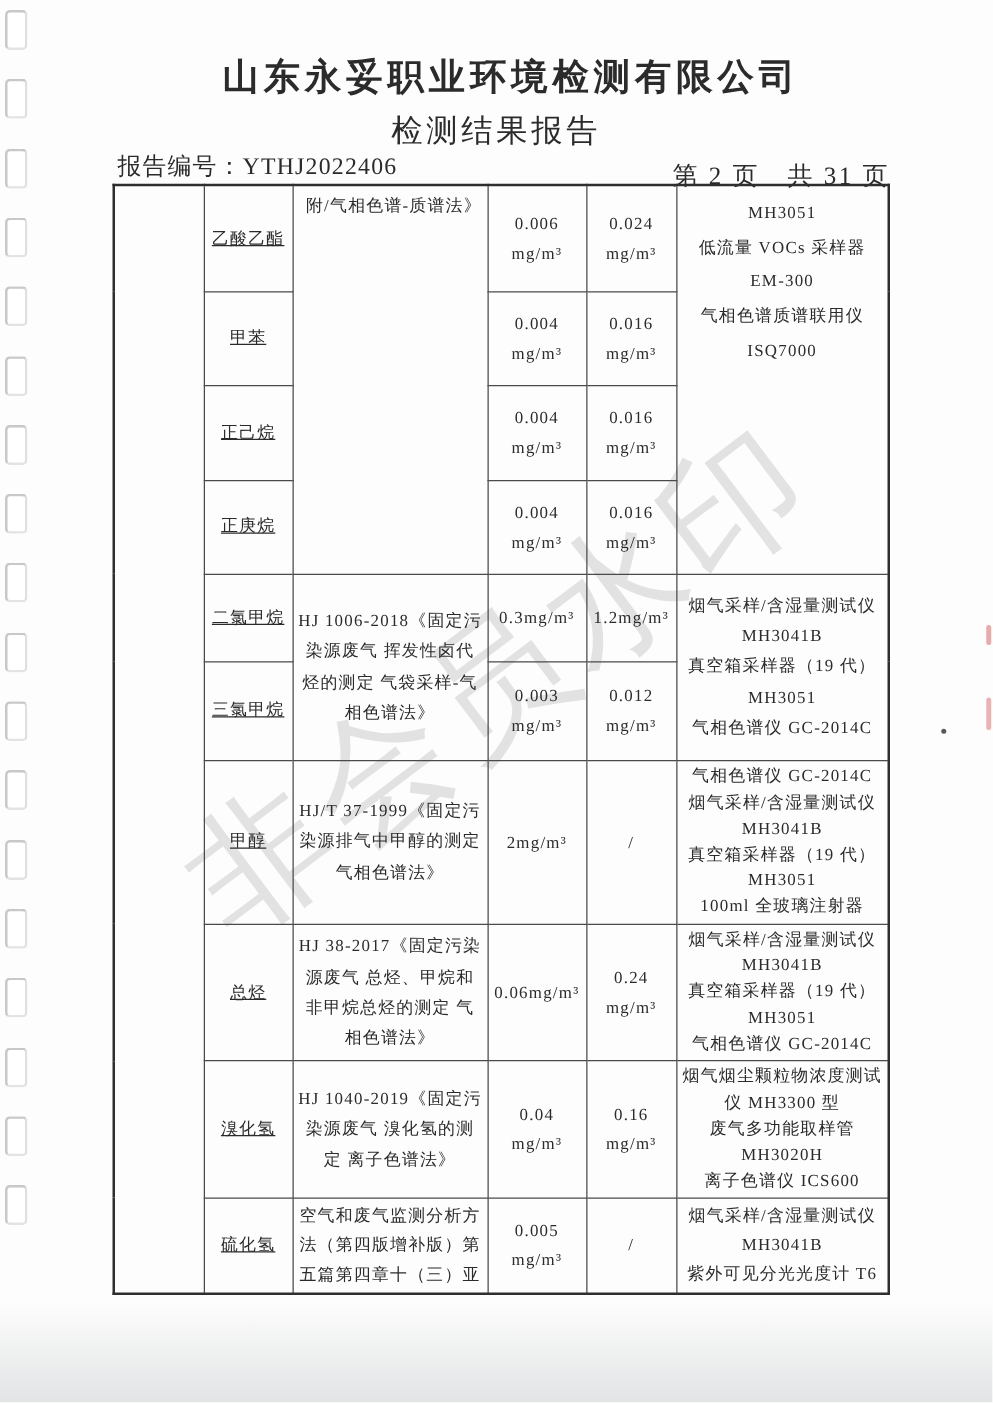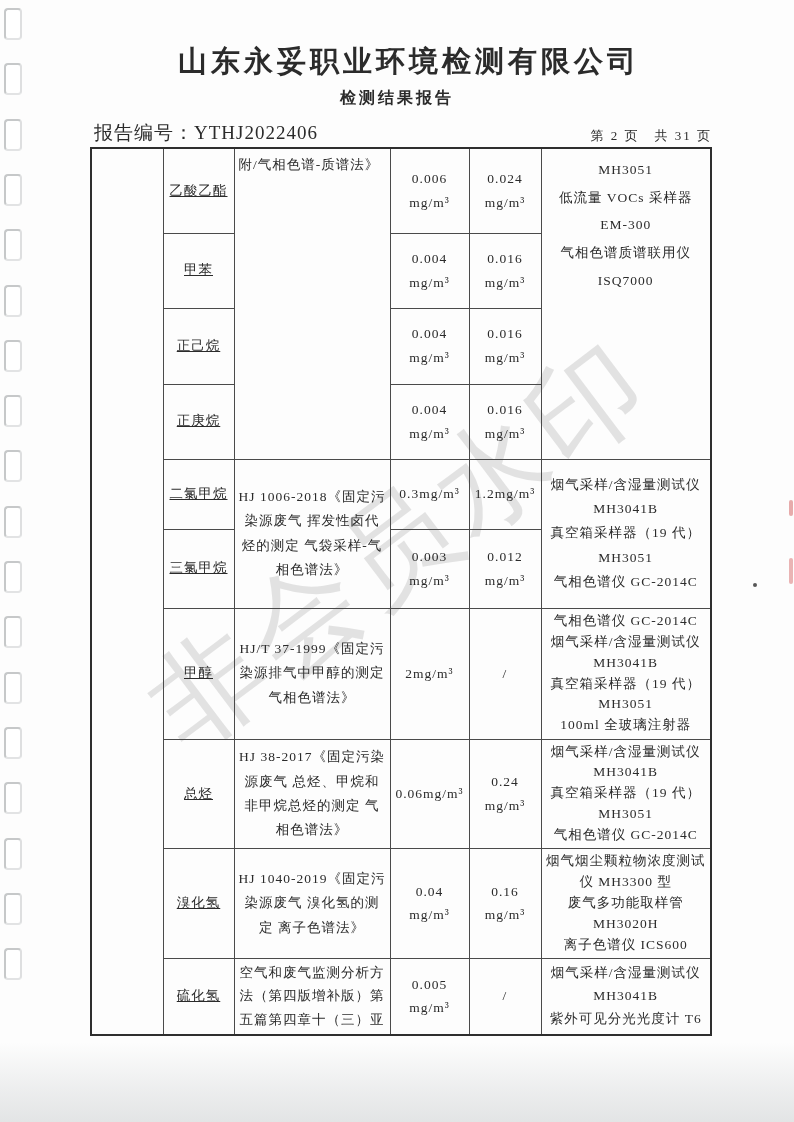--- a/index.html
+++ b/index.html
@@ -20,27 +20,27 @@
     border:2px solid #c6c8c9;border-radius:4px;background:#fff;
     border-bottom-color:#e2e3e4;border-right-color:#dedfe0;
   }
   
   .company-title{
     position:absolute;top:42px;left:0;width:100%;text-align:center;
     font-size:29px;font-weight:bold;letter-spacing:4px;margin-left:12px;
   }
   .report-title{
     position:absolute;top:88px;left:0;width:100%;text-align:center;
-    font-size:16px;font-weight:bold;letter-spacing:3px;
+    font-size:25px;font-weight:normal;letter-spacing:3px;
   }
   .report-no{
     position:absolute;top:120px;left:94px;font-size:19px;letter-spacing:1px;
   }
   .page-indicator{
-    position:absolute;top:127px;right:82px;font-size:13px;letter-spacing:2px;
+    position:absolute;top:127px;right:82px;font-size:20px;letter-spacing:2px;
   }
   
   .watermark{
     position:absolute;left:400px;top:545px;z-index:1;
     transform:translate(-50%,-50%) rotate(-37deg);
     font-size:112px;color:#bfbfbf;opacity:0.42;letter-spacing:6px;
     white-space:nowrap;pointer-events:none;font-family:"Liberation Sans","DejaVu Sans",sans-serif;
   }
   
   table.results{
@@ -50,21 +50,21 @@
   }
   table.results td{
     border:1px solid #4a4a4a;
     font-size:13.5px;text-align:center;vertical-align:middle;
     padding:2px 4px;letter-spacing:1px;line-height:1.8;
     overflow:hidden;
   }
   table.results{border:2px solid #2e2e2e;}
   td.sub{letter-spacing:1.5px;text-decoration:underline;}
   td.method{line-height:1.95;letter-spacing:0.5px;padding:2px 7px;}
-  td.method.cont{vertical-align:top;text-align:left;padding-top:4px;}
+  td.method.cont{vertical-align:top;text-align:right;padding-top:4px;}
   td.ins{white-space:pre-line;line-height:2.0;letter-spacing:1px;padding:2px 5px;}
   td.ins.top{vertical-align:top;padding-top:7px;line-height:2.05;}
   td.ins.tight{line-height:1.55;}
   td.ins.semi{line-height:1.7;}
   td.val div{line-height:1.75;}
   
   .artifact-red-1{position:absolute;right:1px;top:500px;width:4px;height:16px;background:rgba(205,70,70,0.45);border-radius:2px;}
   .artifact-red-2{position:absolute;right:1px;top:558px;width:4px;height:26px;background:rgba(205,70,70,0.40);border-radius:2px;}
   .artifact-dot{position:absolute;left:753px;top:583px;width:4px;height:4px;background:#3a3a3a;border-radius:50%;opacity:.85;}
 </style>

